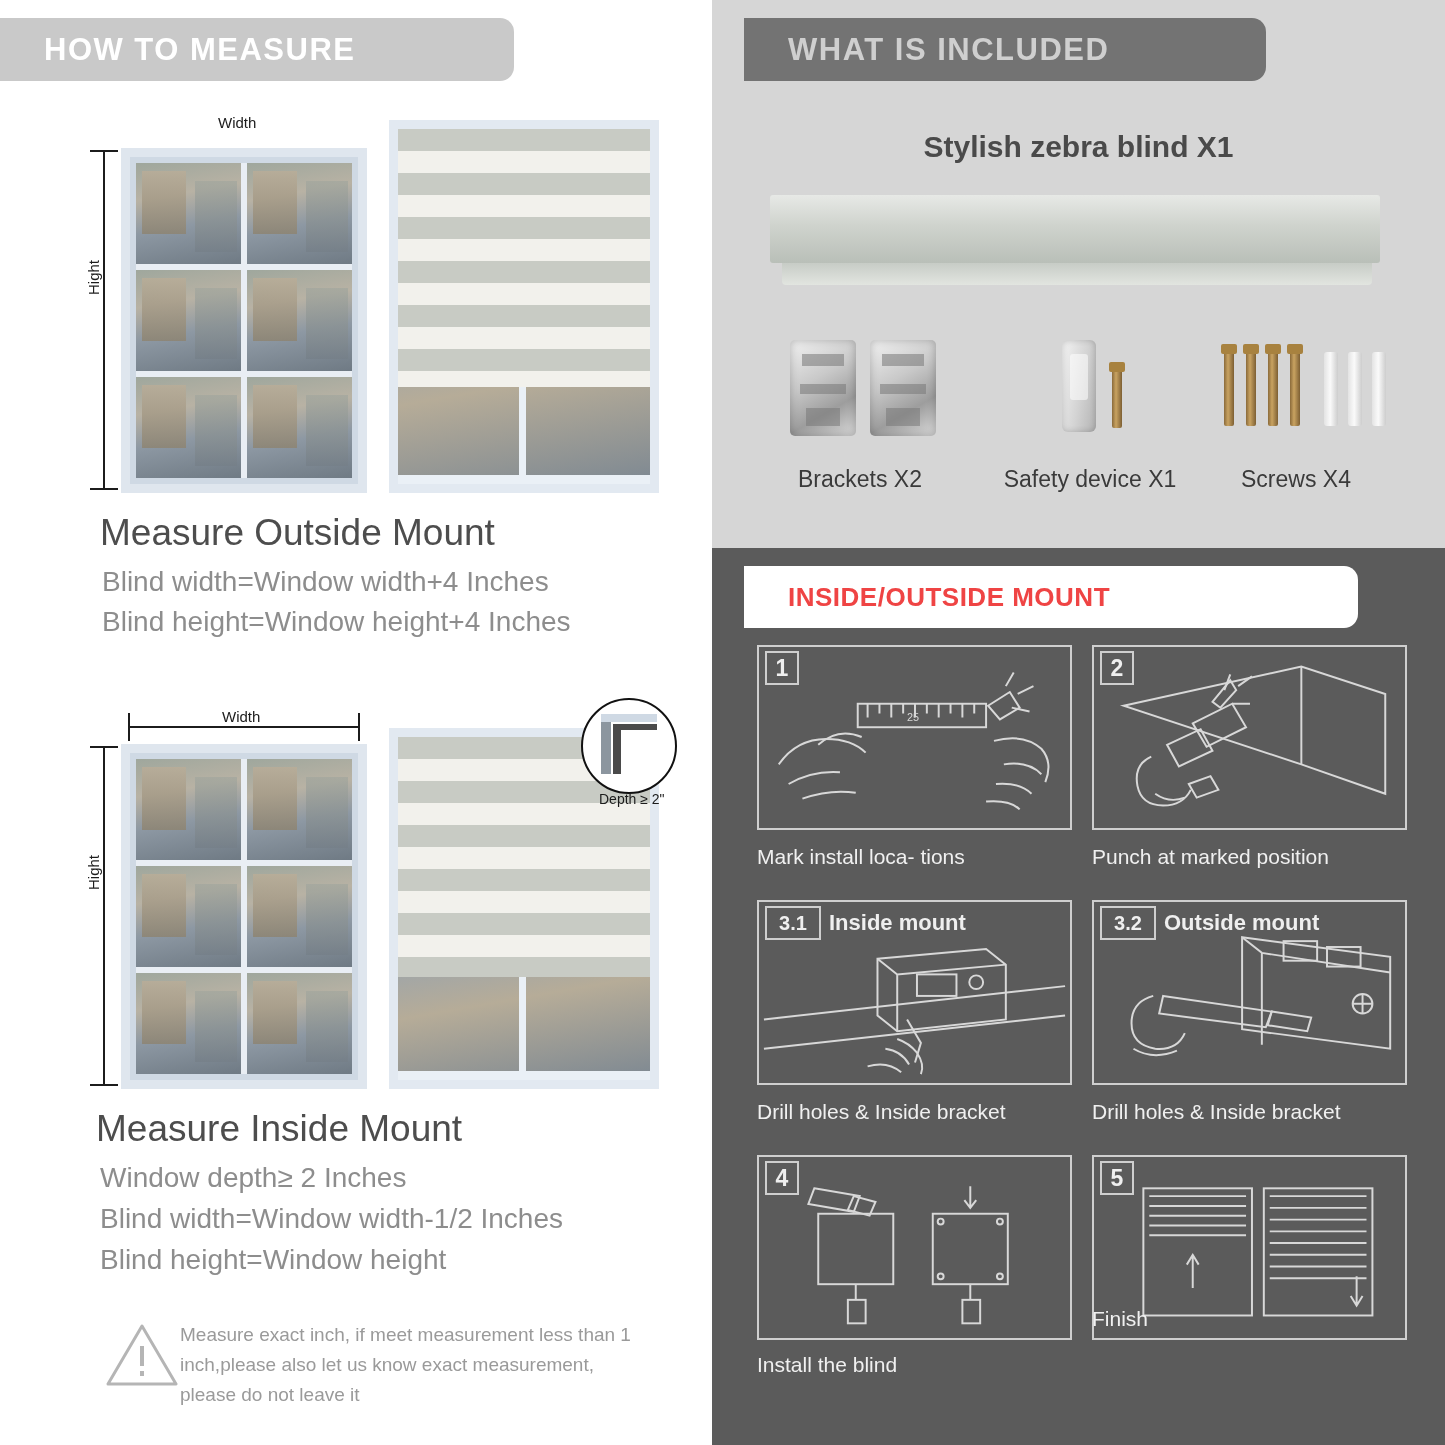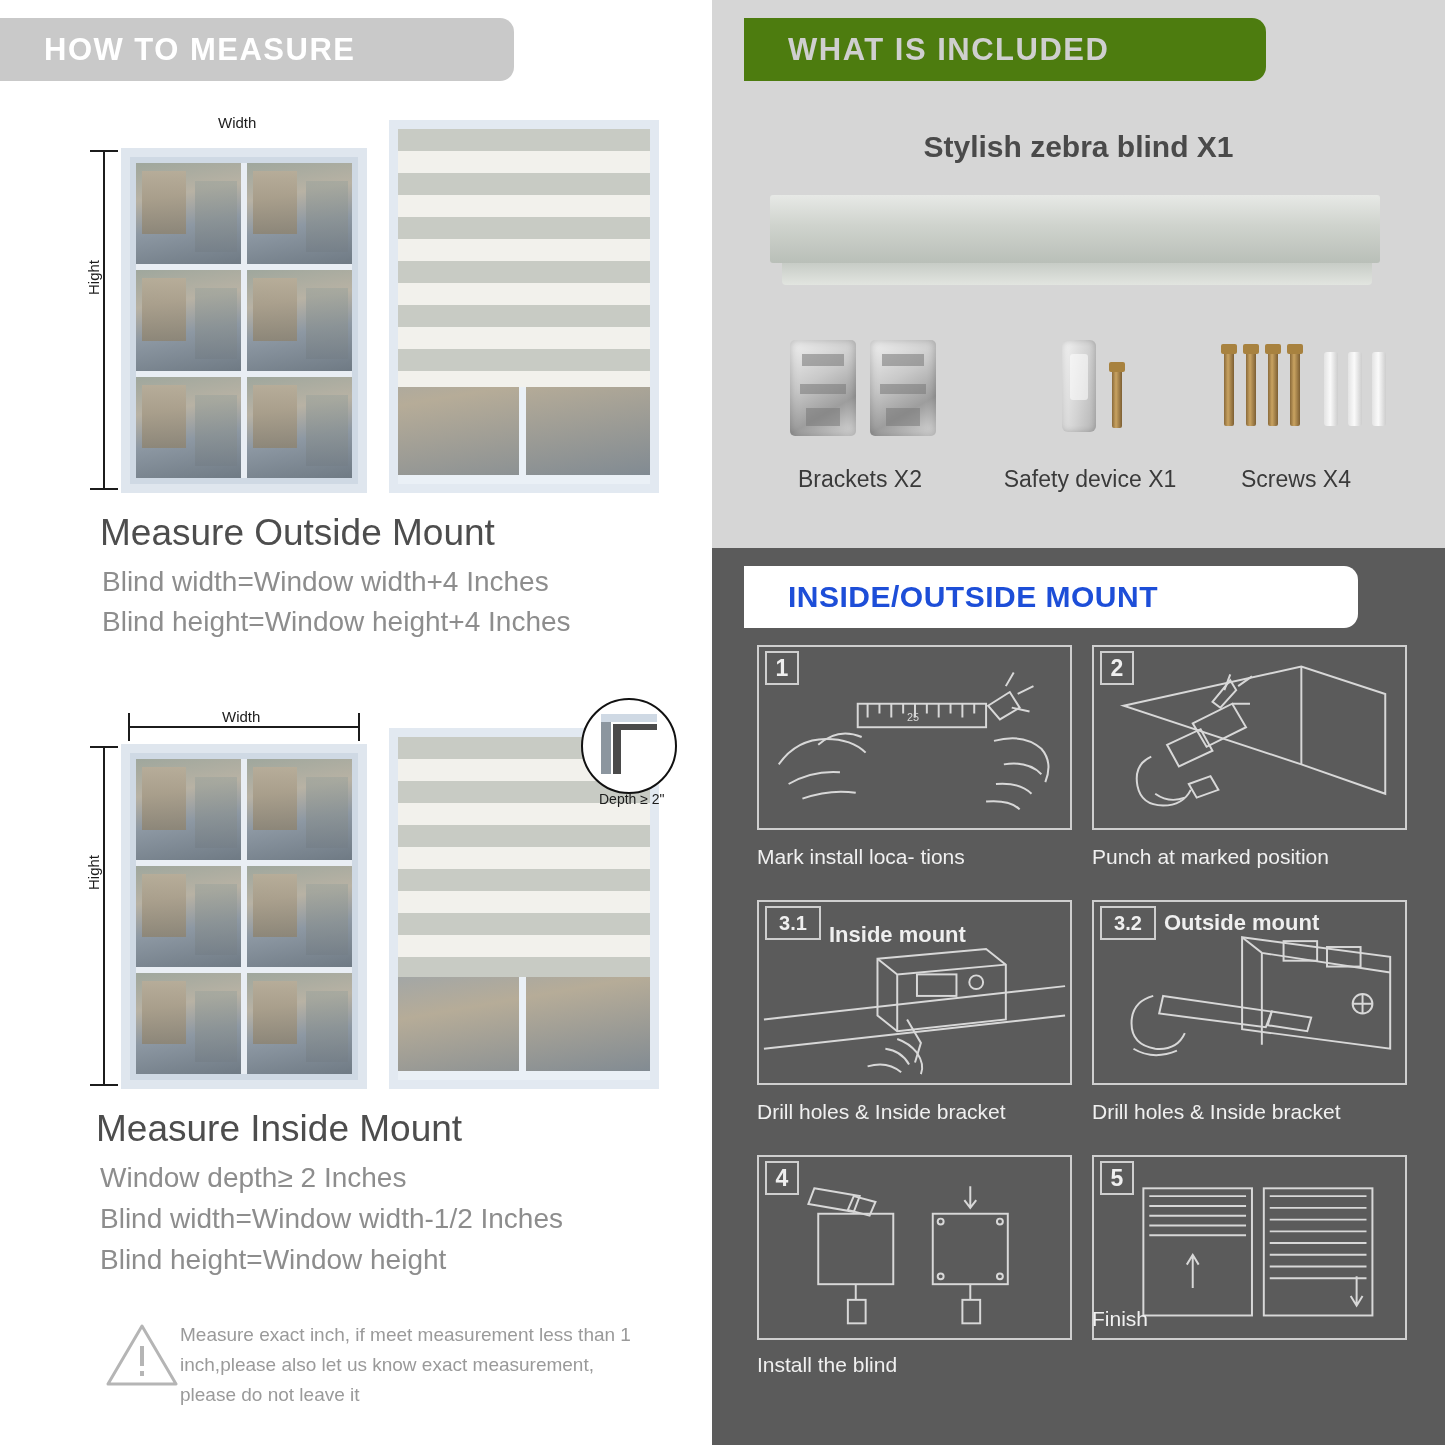--- a/index.html
+++ b/index.html
@@ -104,21 +104,21 @@
     color:#9a9a9a;
     font-size:19px;
     line-height:30px;
     width:470px;
   }
 
   
   .right-top{position:absolute;left:712px;top:0;width:733px;height:548px;background:#d6d6d6;}
   .banner-right{
     left:744px;top:18px;width:478px;height:63px;
-    background:#4d7c0f;color:#cfcfcf;border-radius:0 14px 14px 0;
+    background:#737373;color:#cfcfcf;border-radius:0 14px 14px 0;
   }
   .incl-title{
     position:absolute;left:712px;top:130px;width:733px;text-align:center;
     font-size:30px;color:#4a4a4a;font-weight:bold;
   }
   .headrail{
     position:absolute;left:770px;top:195px;width:610px;height:68px;
     background:linear-gradient(180deg,#e7e9e6 0%,#cfd3cd 45%,#b9bfb8 100%);
     border-radius:3px;
   }
@@ -153,22 +153,22 @@
   .anchor{
     width:14px;height:74px;
     background:linear-gradient(90deg,#e3e3e3,#fafafa 45%,#cdcdcd);
     border-radius:3px;
   }
 
   
   .right-bot{position:absolute;left:712px;top:548px;width:733px;height:897px;background:#5b5b5b;}
   .banner-mount{
     left:744px;top:566px;width:570px;height:62px;
-    background:#ffffff;color:#1d4ed8;border-radius:0 14px 14px 0;
-    font-size:30px;letter-spacing:.5px;
+    background:#ffffff;color:#ef4444;border-radius:0 14px 14px 0;
+    font-size:26px;letter-spacing:.5px;
   }
   .step{
     position:absolute;
     border:2px solid #cfcfcf;
     box-sizing:border-box;
   }
   .step-num{
     position:absolute;left:6px;top:4px;
     width:34px;height:34px;
     border:2px solid #cfcfcf;
@@ -388,21 +388,21 @@
           <path d="M96 140 l22-8 l8 14 l-22 8z"></path>
           <path d="M62 150 q14 10 30 4"></path>
         </g>
       </svg>
     </div>
   </div>
   <div class="step-caption" style="left:1092px;top:845px;">Punch at  marked position</div>
 
   <div class="step" style="left:757px;top:900px;width:315px;height:185px;">
     <div class="step-num wide">3.1</div>
-    <div class="step-inline-title" style="left:70px;top:20px;">Inside mount</div>
+    <div class="step-inline-title" style="left:70px;top:8px;">Inside mount</div>
     <div class="sketch">
       <svg viewBox="0 0 315 185" preserveAspectRatio="none">
         <g fill="none" stroke="#d8d8d8" stroke-width="2">
           <path d="M5 120 L310 86"></path>
           <path d="M5 150 L310 116"></path>
           <path d="M120 58 L230 48 L250 64 L250 120 L140 132 L120 116 Z"></path>
           <path d="M120 58 L140 74 L250 64 M140 74 L140 132"></path>
           <rect x="160" y="74" width="40" height="22"></rect>
           <circle cx="220" cy="82" r="7"></circle>
           <path d="M150 120 l14 24 l-6 20"></path>

